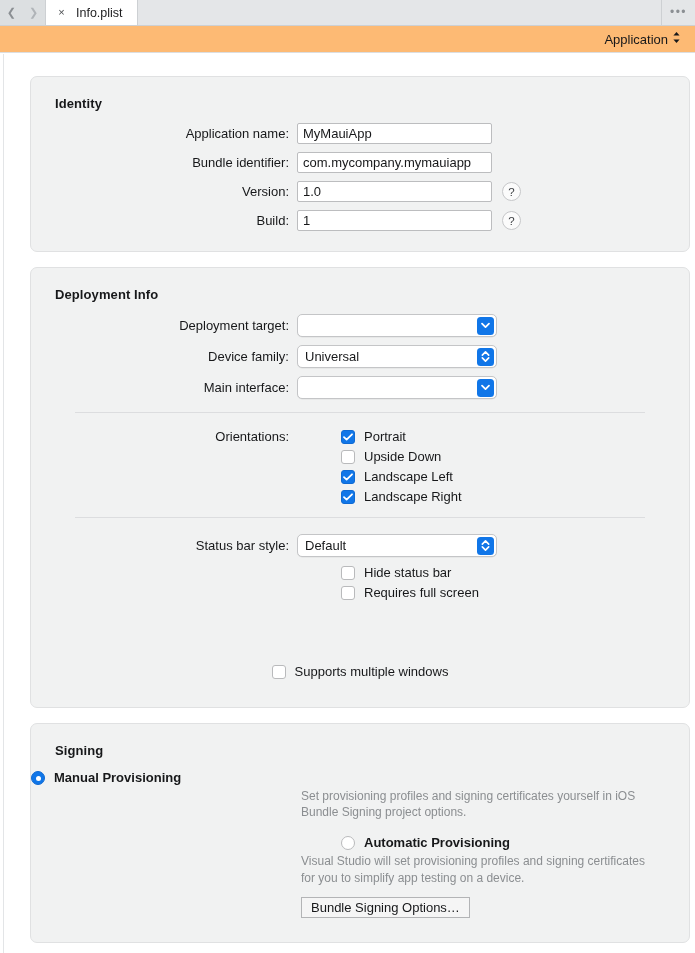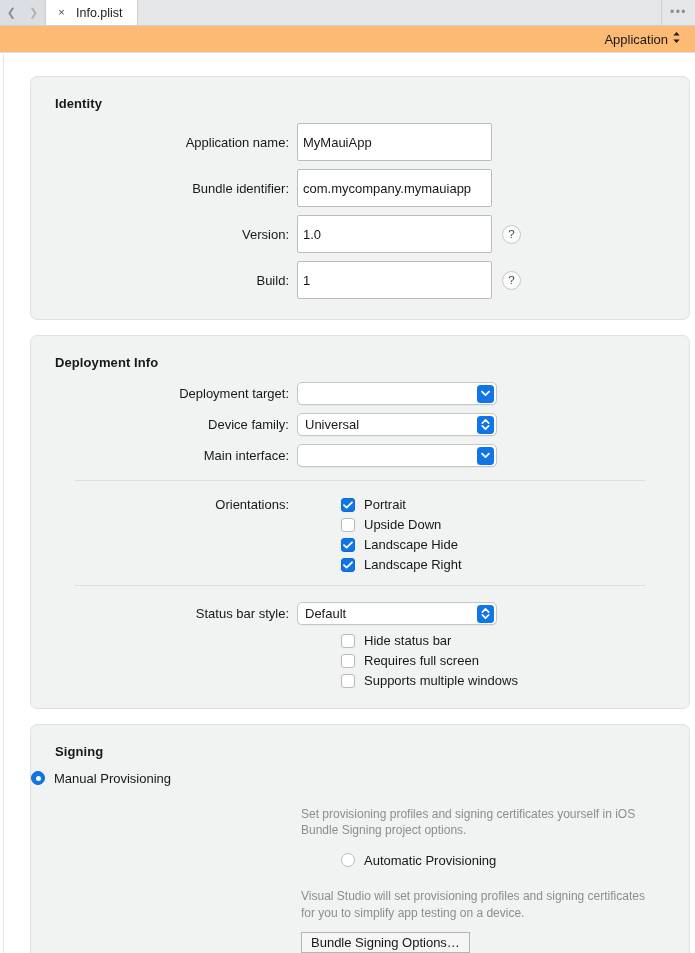--- a/index.html
+++ b/index.html
@@ -102,21 +102,21 @@
   .row.tight { margin-bottom: 5px; gap: 44px; }
   .lbl {
     width: 266px; text-align: right;
     font-size: 13px; color: #17181a;
     padding-right: 8px;
     flex: none;
   }
   .lbl.blank { color: transparent; }
 
   .field {
-    height: 38px;
+    height: 21px;
     background: #ffffff;
     border: 1px solid #bcbdbf;
     border-radius: 2px;
     font-size: 13px; color: #17181a;
     display: flex; align-items: center;
     padding: 0 5px;
     width: 195px;
   }
 
   .helpbtn {
@@ -159,36 +159,36 @@
     width: 14px; height: 14px; border-radius: 3px;
     border: 1px solid #b9babc; background: #ffffff;
     display: flex; align-items: center; justify-content: center;
     flex: none;
   }
   .cb.on { background: #1076e8; border-color: #0f6ad3; }
   .cb.on svg { display: block; }
   .cbtext { font-size: 13px; color: #17181a; margin-left: 9px; }
 
   
-  .rdrow { display: flex; align-items: flex-start; }
+  .rdrow { display: flex; align-items: flex-end; font-weight: bold; }
   .rd {
     width: 14px; height: 14px; border-radius: 50%;
     border: 1px solid #b9babc; background: #ffffff;
     flex: none;
     display: flex; align-items: center; justify-content: center;
   }
   .rd.on { background: #1076e8; border-color: #0f6ad3; }
   .rd.on::after {
     content: ""; width: 5px; height: 5px; border-radius: 50%;
     background: #ffffff; display: block;
   }
   .rdtext { font-size: 13px; color: #17181a; margin-left: 9px; }
   .desc {
     font-size: 12px; color: #8b8e91; line-height: 1.35;
-    margin-left: 270px; margin-top: 20px; max-width: 350px;
+    margin-left: 270px; margin-top: 3px; max-width: 350px;
   }
   .desc.wide { max-width: 360px; }
 
   .divider {
     height: 1px; background: #dcdddf;
     margin: 13px 44px 16px 44px;
   }
 
   .pushbtn {
     display: inline-flex; align-items: center; justify-content: center;
@@ -325,21 +325,21 @@
       </div>
 
       <div class="row tight">
         <div class="lbl blank">x</div>
         <div class="cbrow" style="margin-bottom:0;">
           <span class="cb on">
             <svg width="10" height="8" viewBox="0 0 10 8" aria-hidden="true">
               <path d="M1 4.2 L3.6 6.6 L9 1.3" stroke="#ffffff" stroke-width="1.8" fill="none" stroke-linecap="round" stroke-linejoin="round"></path>
             </svg>
           </span>
-          <span class="cbtext">Landscape Hide</span>
+          <span class="cbtext">Landscape Left</span>
         </div>
       </div>
 
       <div class="row tight" style="margin-bottom:0;">
         <div class="lbl blank">x</div>
         <div class="cbrow" style="margin-bottom:0;">
           <span class="cb on">
             <svg width="10" height="8" viewBox="0 0 10 8" aria-hidden="true">
               <path d="M1 4.2 L3.6 6.6 L9 1.3" stroke="#ffffff" stroke-width="1.8" fill="none" stroke-linecap="round" stroke-linejoin="round"></path>
             </svg>
@@ -372,21 +372,21 @@
       </div>
 
       <div class="row tight">
         <div class="lbl blank">x</div>
         <div class="cbrow" style="margin-bottom:0;">
           <span class="cb"></span>
           <span class="cbtext">Requires full screen</span>
         </div>
       </div>
 
-      <div class="row tight" style="margin-bottom:0;">
+      <div class="row tight" style="margin-bottom:8px;flex-direction:column;">
         <div class="lbl blank">x</div>
         <div class="cbrow" style="margin-bottom:0;">
           <span class="cb"></span>
           <span class="cbtext">Supports multiple windows</span>
         </div>
       </div>
 
     </div>
   </div>
 

